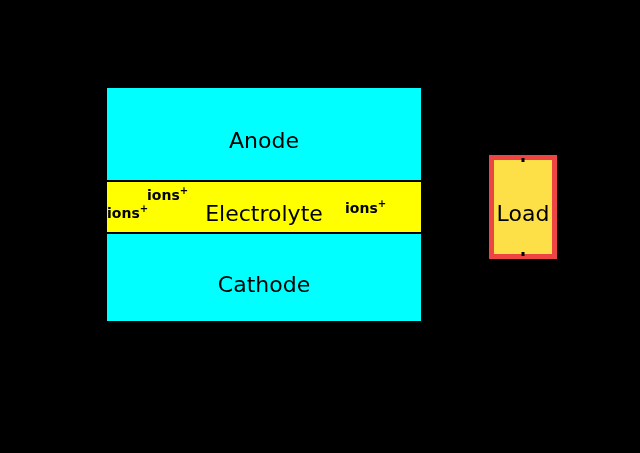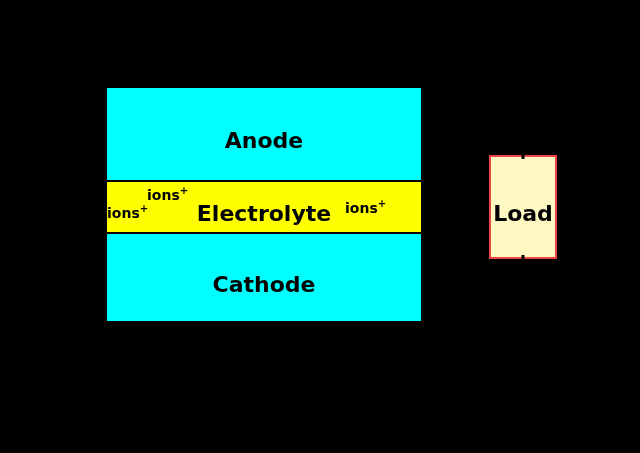--- a/index.html
+++ b/index.html
@@ -26,21 +26,21 @@
     position: absolute;
     box-sizing: border-box;
     border: 1px solid #000000;
     display: flex;
     align-items: center;
     justify-content: center;
   }
   .layer-label {
     color: #000000;
     font-family: "DejaVu Sans", sans-serif;
-    font-weight: 700;
+    font-weight: 400;
     line-height: 1;
     white-space: nowrap;
     margin-top: 14px;
   }
 
   
   #anode {
     left: 106px;
     top: 87px;
     width: 316px;
@@ -89,22 +89,22 @@
   #ion-right      { left: 345px; top: 201px; }
 
   
   #load {
     position: absolute;
     left: 489px;
     top: 155px;
     width: 68px;
     height: 104px;
     box-sizing: border-box;
-    background: #fef9c3;
-    border: 2px solid #ef4444;
+    background: #fde047;
+    border: 5px solid #ef4444;
     display: flex;
     align-items: center;
     justify-content: center;
   }
   #load .layer-label { font-size: 22px; }
 
   
   .terminal-notch {
     position: absolute;
     left: 50%;

